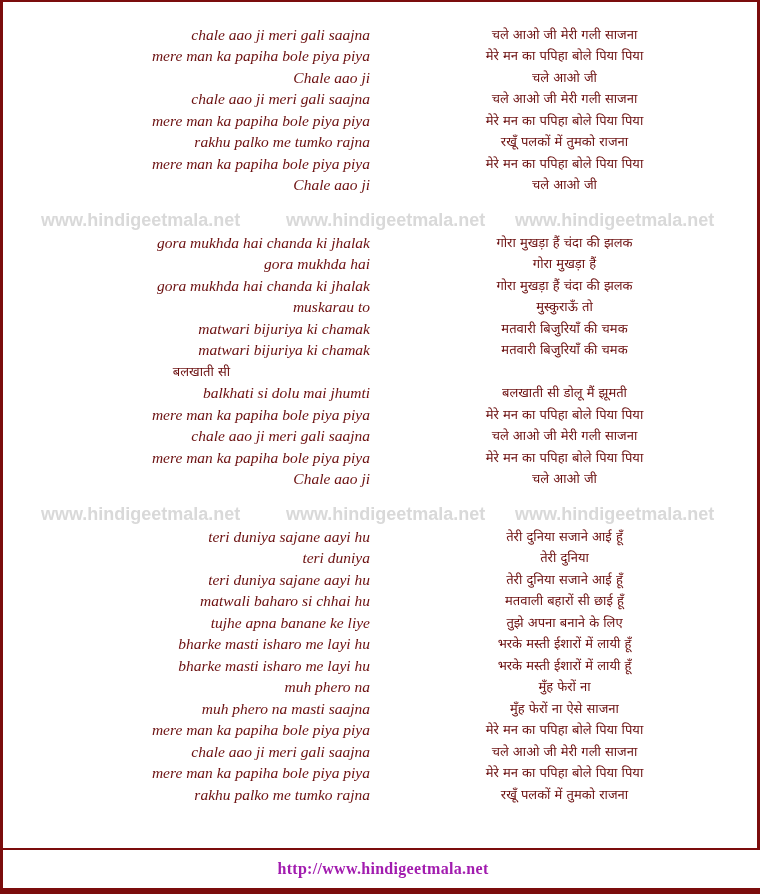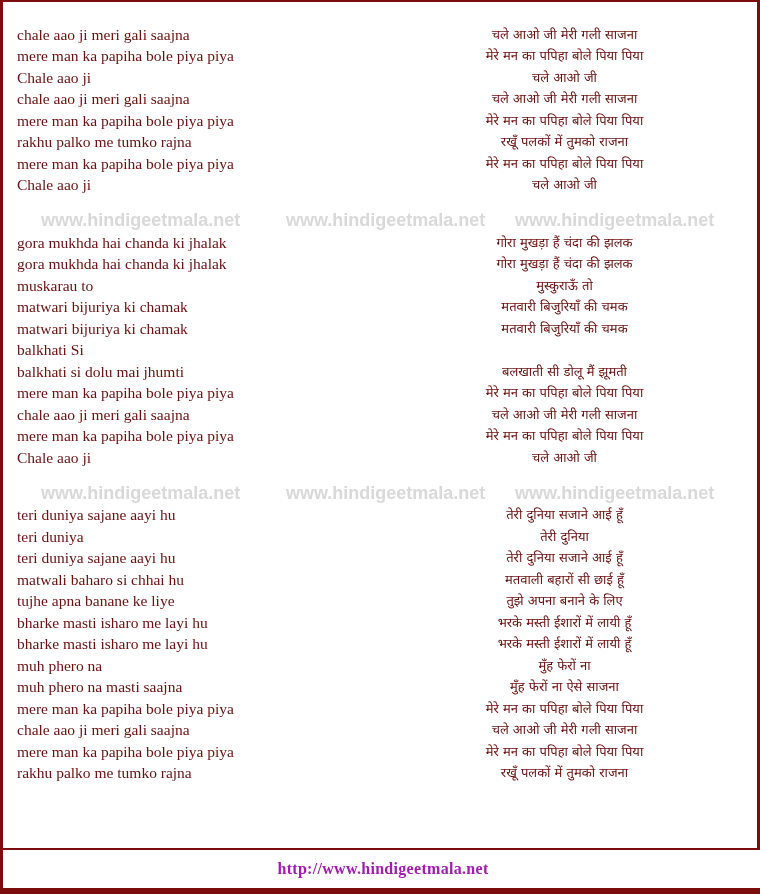--- a/index.html
+++ b/index.html
@@ -41,22 +41,23 @@
     width: 100%;
     box-sizing: border-box;
     padding: 0 14px;
     height: 21.5px;
     align-items: center;
   }
   .col-left {
     width: 50%;
     box-sizing: border-box;
     padding-right: 10px;
-    text-align: left;
+    text-align: right;
     color: #6b0f0f;
+    font-style: italic;
     font-size: 15.5px;
     line-height: 1.05;
     white-space: nowrap;
   }
   .col-right {
     width: 50%;
     box-sizing: border-box;
     padding-left: 6px;
     text-align: center;
     color: #6b0f0f;
@@ -157,37 +158,41 @@
       <span class="wm w2">www.hindigeetmala.net</span>
       <span class="wm w3">www.hindigeetmala.net</span>
     </div>
 
     <div class="block">
       <div class="line-row">
         <div class="col-left">gora mukhda hai chanda ki jhalak</div>
         <div class="col-right">गोरा मुखड़ा हैं चंदा की झलक</div>
       </div>
       <div class="line-row">
+        <div class="col-left">gora mukhda hai</div>
+        <div class="col-right">गोरा मुखड़ा हैं</div>
+      </div>
+      <div class="line-row">
         <div class="col-left">gora mukhda hai chanda ki jhalak</div>
         <div class="col-right">गोरा मुखड़ा हैं चंदा की झलक</div>
       </div>
       <div class="line-row">
         <div class="col-left">muskarau to</div>
         <div class="col-right">मुस्कुराऊँ तो</div>
       </div>
       <div class="line-row">
         <div class="col-left">matwari bijuriya ki chamak</div>
         <div class="col-right">मतवारी बिजुरियाँ की चमक</div>
       </div>
       <div class="line-row">
         <div class="col-left">matwari bijuriya ki chamak</div>
         <div class="col-right">मतवारी बिजुरियाँ की चमक</div>
       </div>
       <div class="line-row">
-        <div class="col-left">balkhati Si</div>
+        <div class="col-right">बलखाती सी</div>
       </div>
       <div class="line-row">
         <div class="col-left">balkhati si dolu mai jhumti</div>
         <div class="col-right">बलखाती सी डोलू मैं झूमती</div>
       </div>
       <div class="line-row">
         <div class="col-left">mere man ka papiha bole piya piya</div>
         <div class="col-right">मेरे मन का पपिहा बोले पिया पिया</div>
       </div>
       <div class="line-row">

